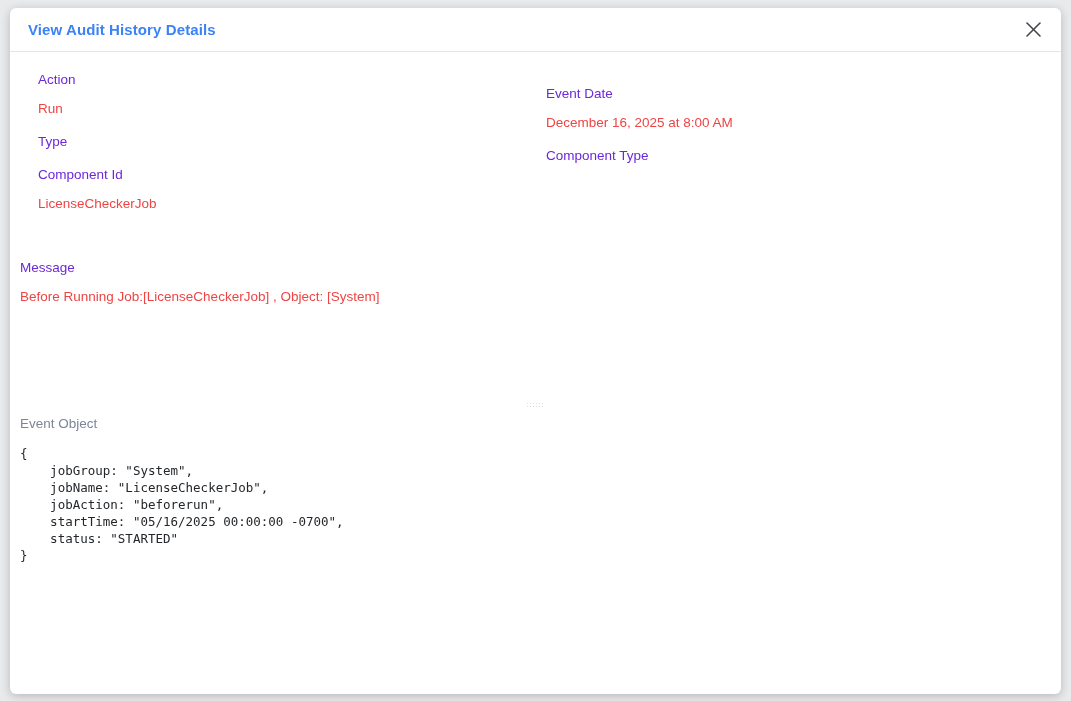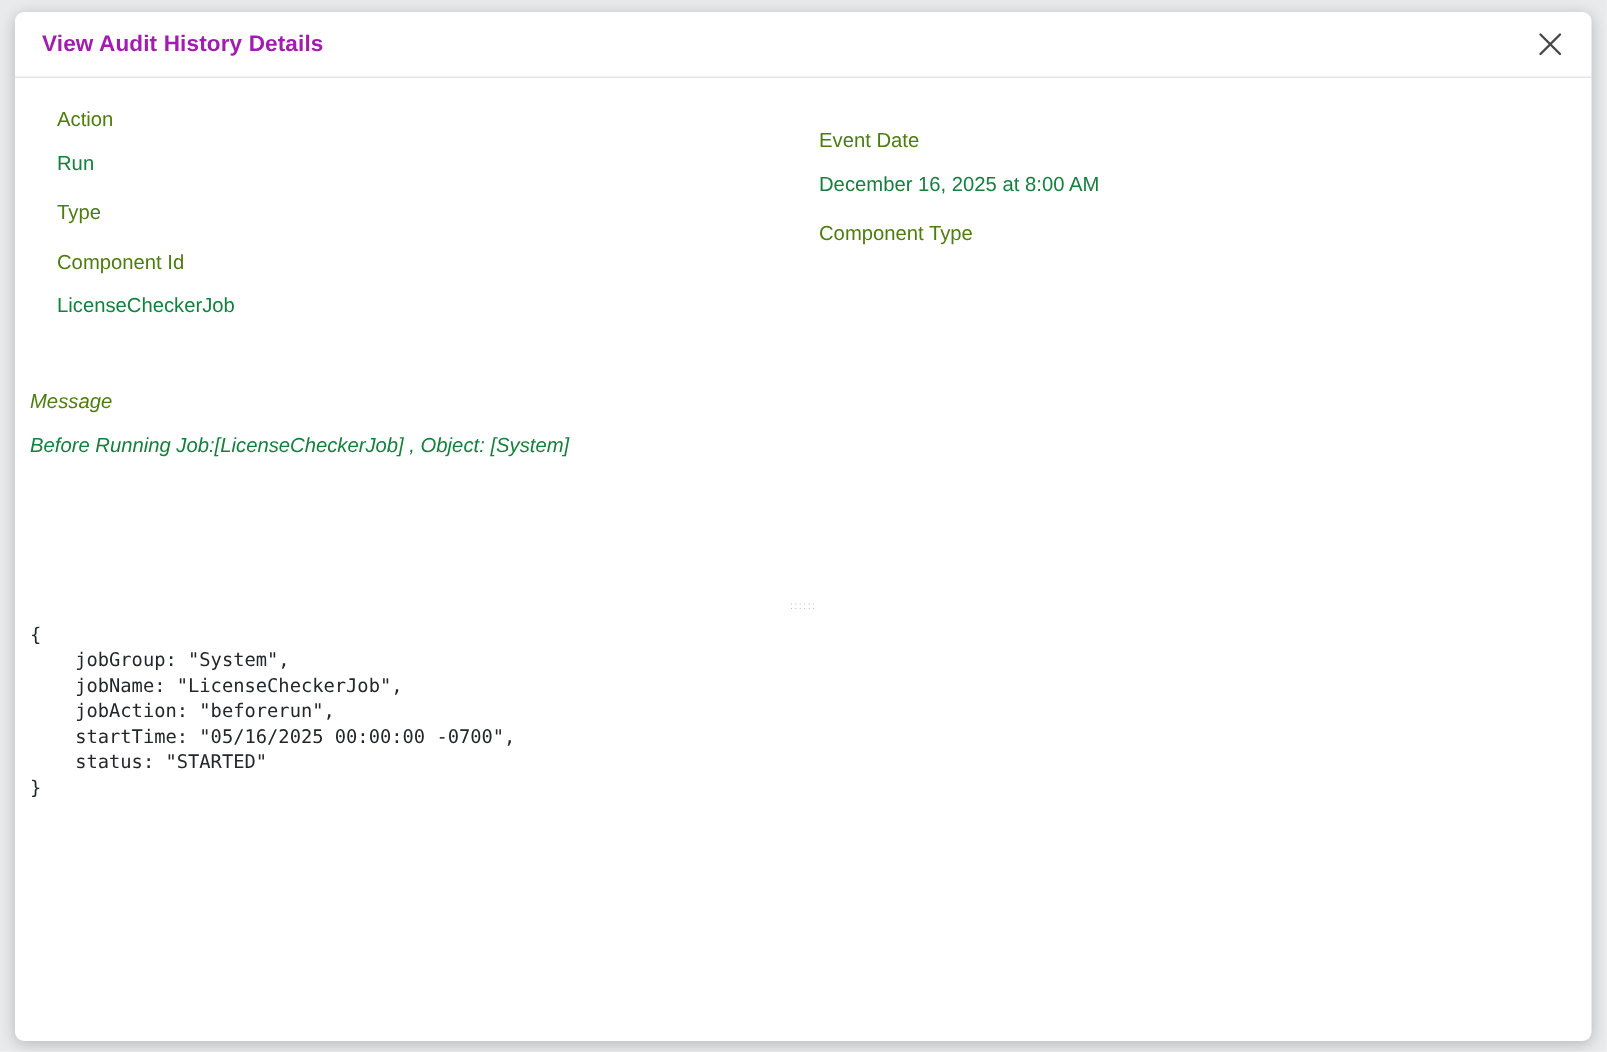--- a/index.html
+++ b/index.html
@@ -31,21 +31,21 @@
     border-bottom: 1px solid #e3e5e8;
     display: flex;
     align-items: center;
     padding: 0 18px;
     box-sizing: border-box;
   }
 
   .modal-title {
     font-size: 15px;
     font-weight: bold;
-    color: #a21caf;
+    color: #3b82f6;
     letter-spacing: 0.1px;
   }
 
   .close-button {
     position: absolute;
     right: 14px;
     top: 50%;
     transform: translateY(-50%);
     width: 28px;
     height: 28px;
@@ -82,37 +82,36 @@
     left: 518px;
     top: 14px;
     width: 490px;
   }
 
   .field {
     margin-bottom: 14px;
   }
   .field-label {
     font-size: 13.5px;
-    color: #4d7c0f;
+    color: #6d28d9;
     line-height: 19px;
     margin-bottom: 2px;
   }
   .field-value {
     font-size: 13.5px;
-    color: #15803d;
+    color: #ef4444;
     line-height: 19px;
     margin-top: 10px;
   }
 
   .message-block {
     position: absolute;
     left: 10px;
     top: 206px;
     width: 980px;
-    font-style: italic;
   }
 
   .drag-handle {
     position: absolute;
     left: 50%;
     transform: translateX(-50%);
     top: 348px;
     width: 22px;
     height: 8px;
     display: flex;
@@ -197,20 +196,21 @@
     <div class="message-block">
       <div class="field-label">Message</div>
       <div class="field-value">Before Running Job:[LicenseCheckerJob] , Object: [System]</div>
     </div>
 
     <div class="drag-handle">
       <span class="drag-dots">::::::</span>
     </div>
 
     <div class="event-object-block">
+      <div class="event-object-label">Event Object</div>
       <pre class="event-object-pre">{
     jobGroup: "System",
     jobName: "LicenseCheckerJob",
     jobAction: "beforerun",
     startTime: "05/16/2025 00:00:00 -0700",
     status: "STARTED"
 }</pre>
     </div>
 
   </div>

